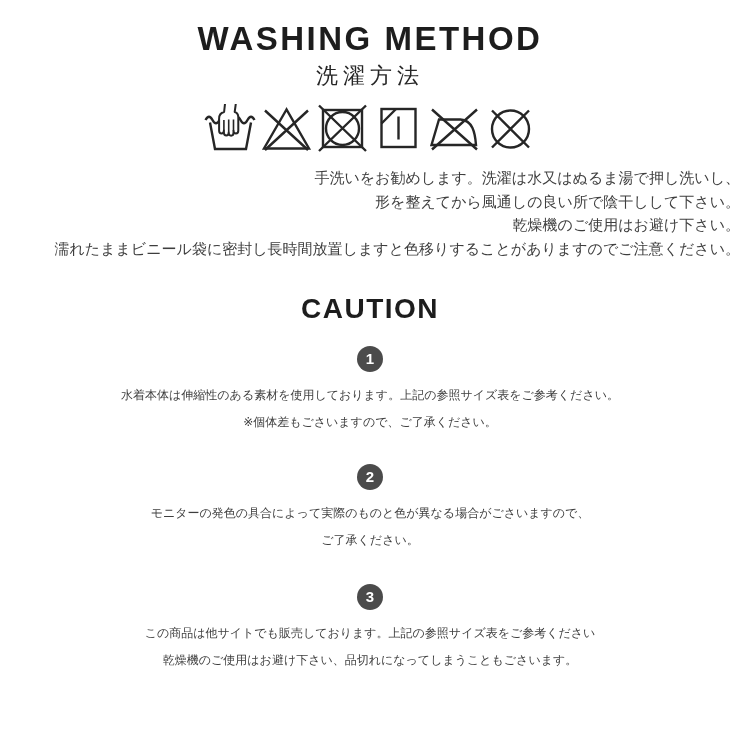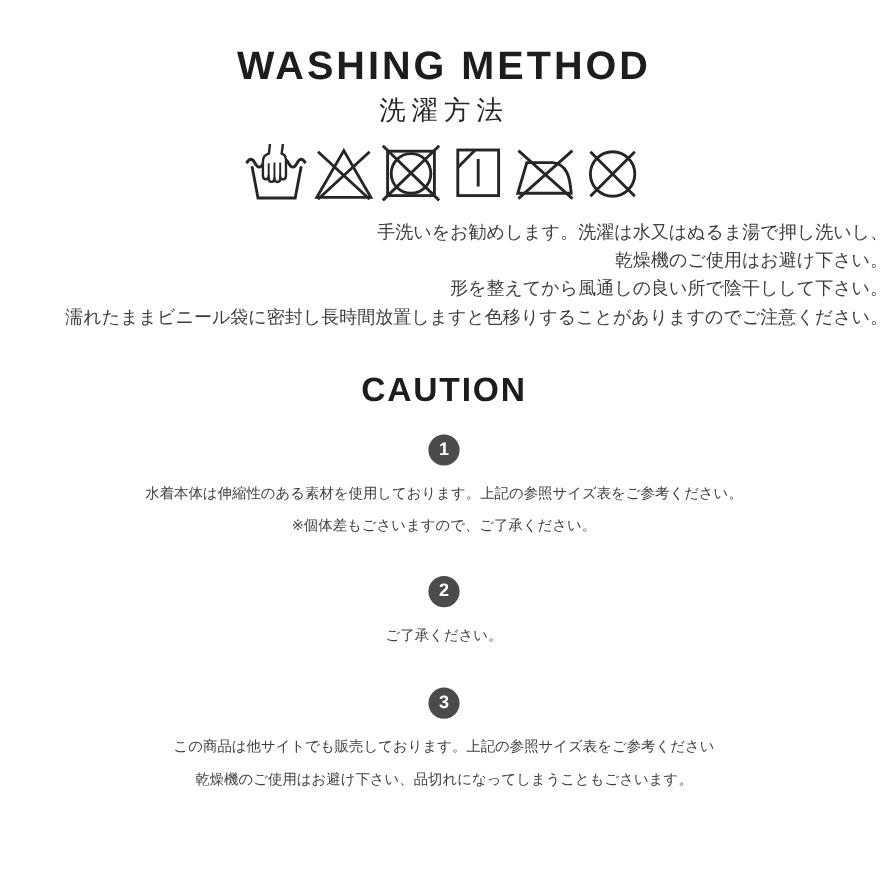--- a/index.html
+++ b/index.html
@@ -3,21 +3,21 @@
 <meta charset="utf-8">
 <style>
   html, body { margin: 0; padding: 0; }
   body {
     width: 740px; height: 740px;
     background: #ffffff;
     font-family: "Liberation Sans", "DejaVu Sans", sans-serif;
     color: #3d3d3d;
     overflow: hidden;
   }
-  .page { width: 740px; height: 653px; padding-top: 36px; box-sizing: border-box; text-align: center; }
+  .page { width: 740px; height: 653px; padding-top: 20px; box-sizing: border-box; text-align: center; }
 
   .en-title {
     margin: 0;
     font-size: 33px;
     line-height: 38px;
     font-weight: 600;
     letter-spacing: 2.5px;
     color: #1d1d1d;
   }
   .ja-subtitle {
@@ -119,40 +119,41 @@
         <svg width="53" height="48" viewBox="0 0 52 48">
           <circle class="stroke" cx="26" cy="25" r="18.5"></circle>
           <path class="stroke" d="M7.5 6.5 L44.5 43.5 M44.5 6.5 L7.5 43.5"></path>
         </svg>
       </span>
 
     </div>
 
     <div class="care-text">
       <div class="line">手洗いをお勧めします。洗濯は水又はぬるま湯で押し洗いし、</div>
+      <div class="line">形を整えてから風通しの良い所で陰干しして下さい。</div>
       <div class="line">乾燥機のご使用はお避け下さい。</div>
-      <div class="line">形を整えてから風通しの良い所で陰干しして下さい。</div>
       <div class="line">濡れたままビニール袋に密封し長時間放置しますと色移りすることがありますのでご注意ください。</div>
     </div>
   </section>
 
   <section>
     <h1 class="en-title caution-title">CAUTION</h1>
 
     <div class="caution-item" id="caution-item-1">
       <div class="num-badge">1</div>
       <div class="item-text">
         <div class="line">水着本体は伸縮性のある素材を使用しております。上記の参照サイズ表をご参考ください。</div>
         <div class="line">※個体差もごさいますので、ご了承ください。</div>
       </div>
     </div>
 
     <div class="caution-item" id="caution-item-2">
       <div class="num-badge">2</div>
       <div class="item-text">
+        <div class="line">モニターの発色の具合によって実際のものと色が異なる場合がごさいますので、</div>
         <div class="line">ご了承ください。</div>
       </div>
     </div>
 
     <div class="caution-item" id="caution-item-3">
       <div class="num-badge">3</div>
       <div class="item-text">
         <div class="line">この商品は他サイトでも販売しております。上記の参照サイズ表をご参考ください</div>
         <div class="line">乾燥機のご使用はお避け下さい、品切れになってしまうこともごさいます。</div>
       </div>

